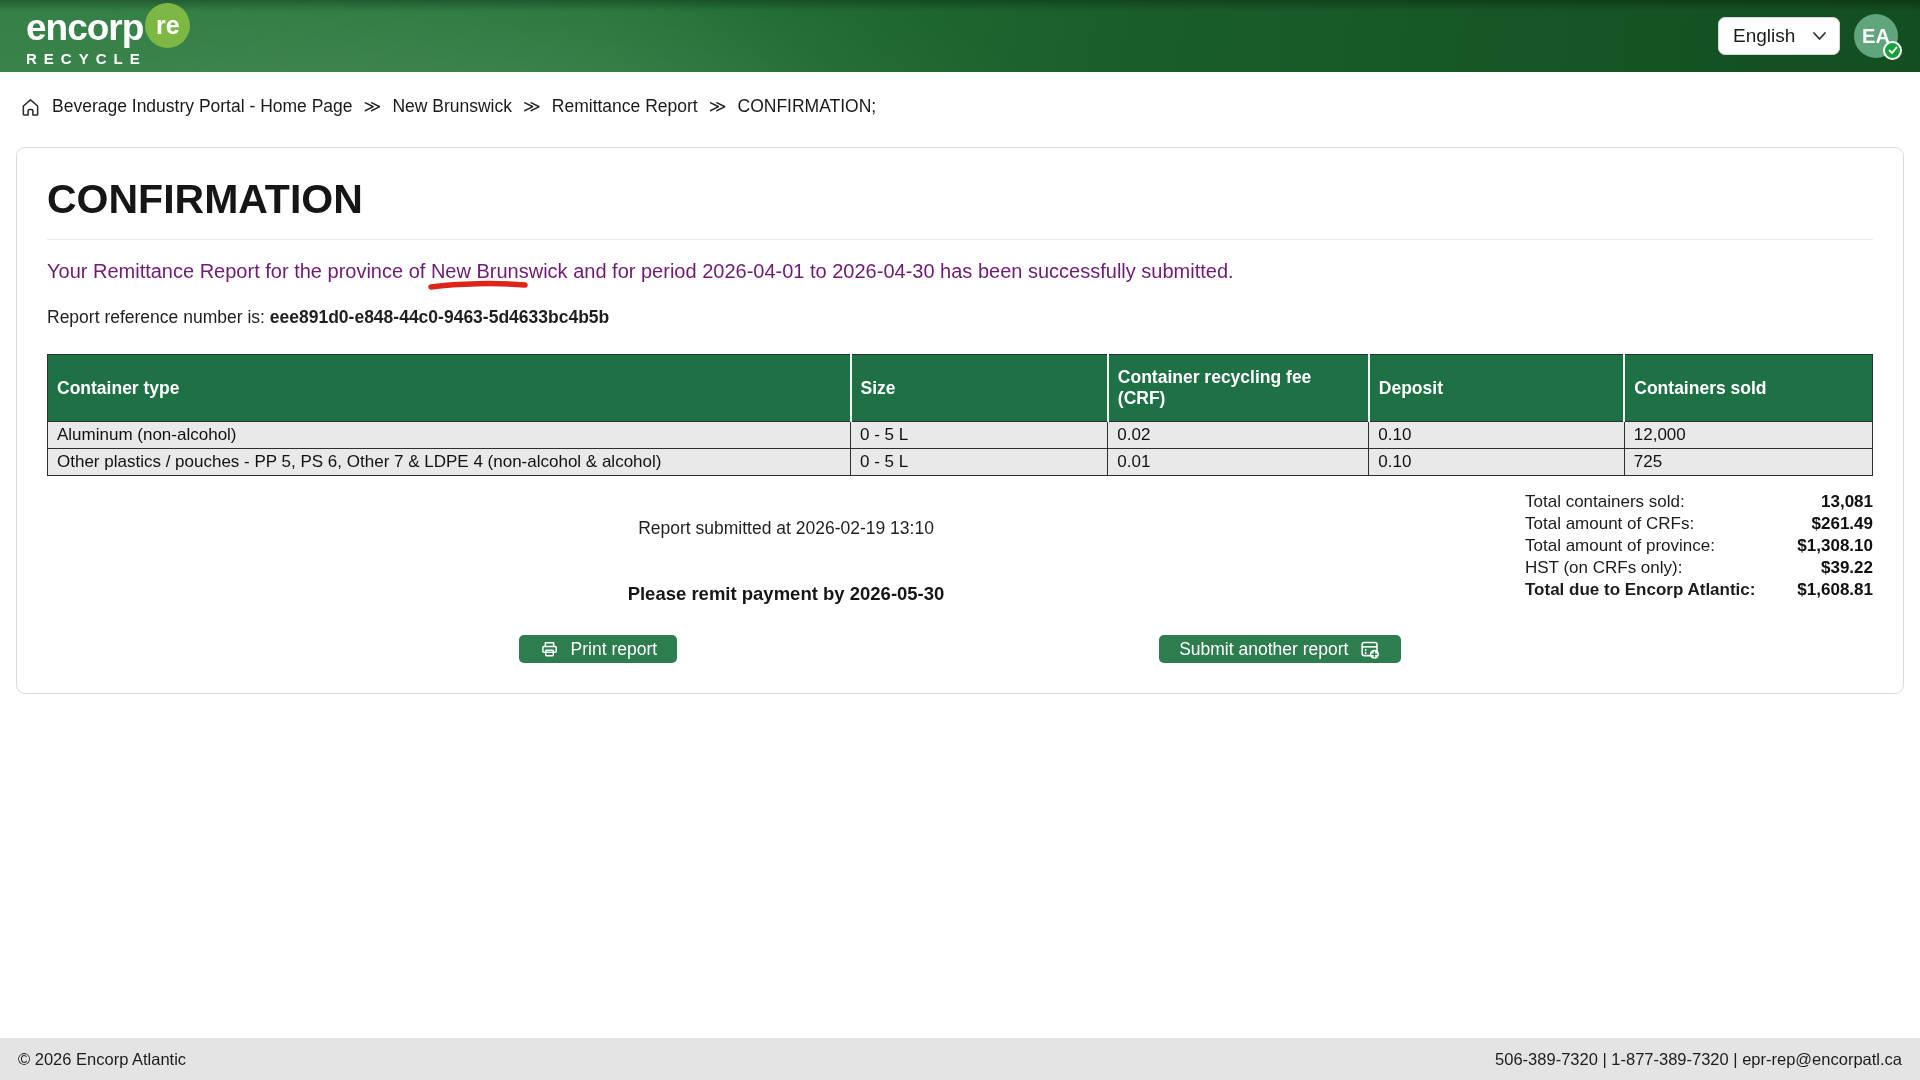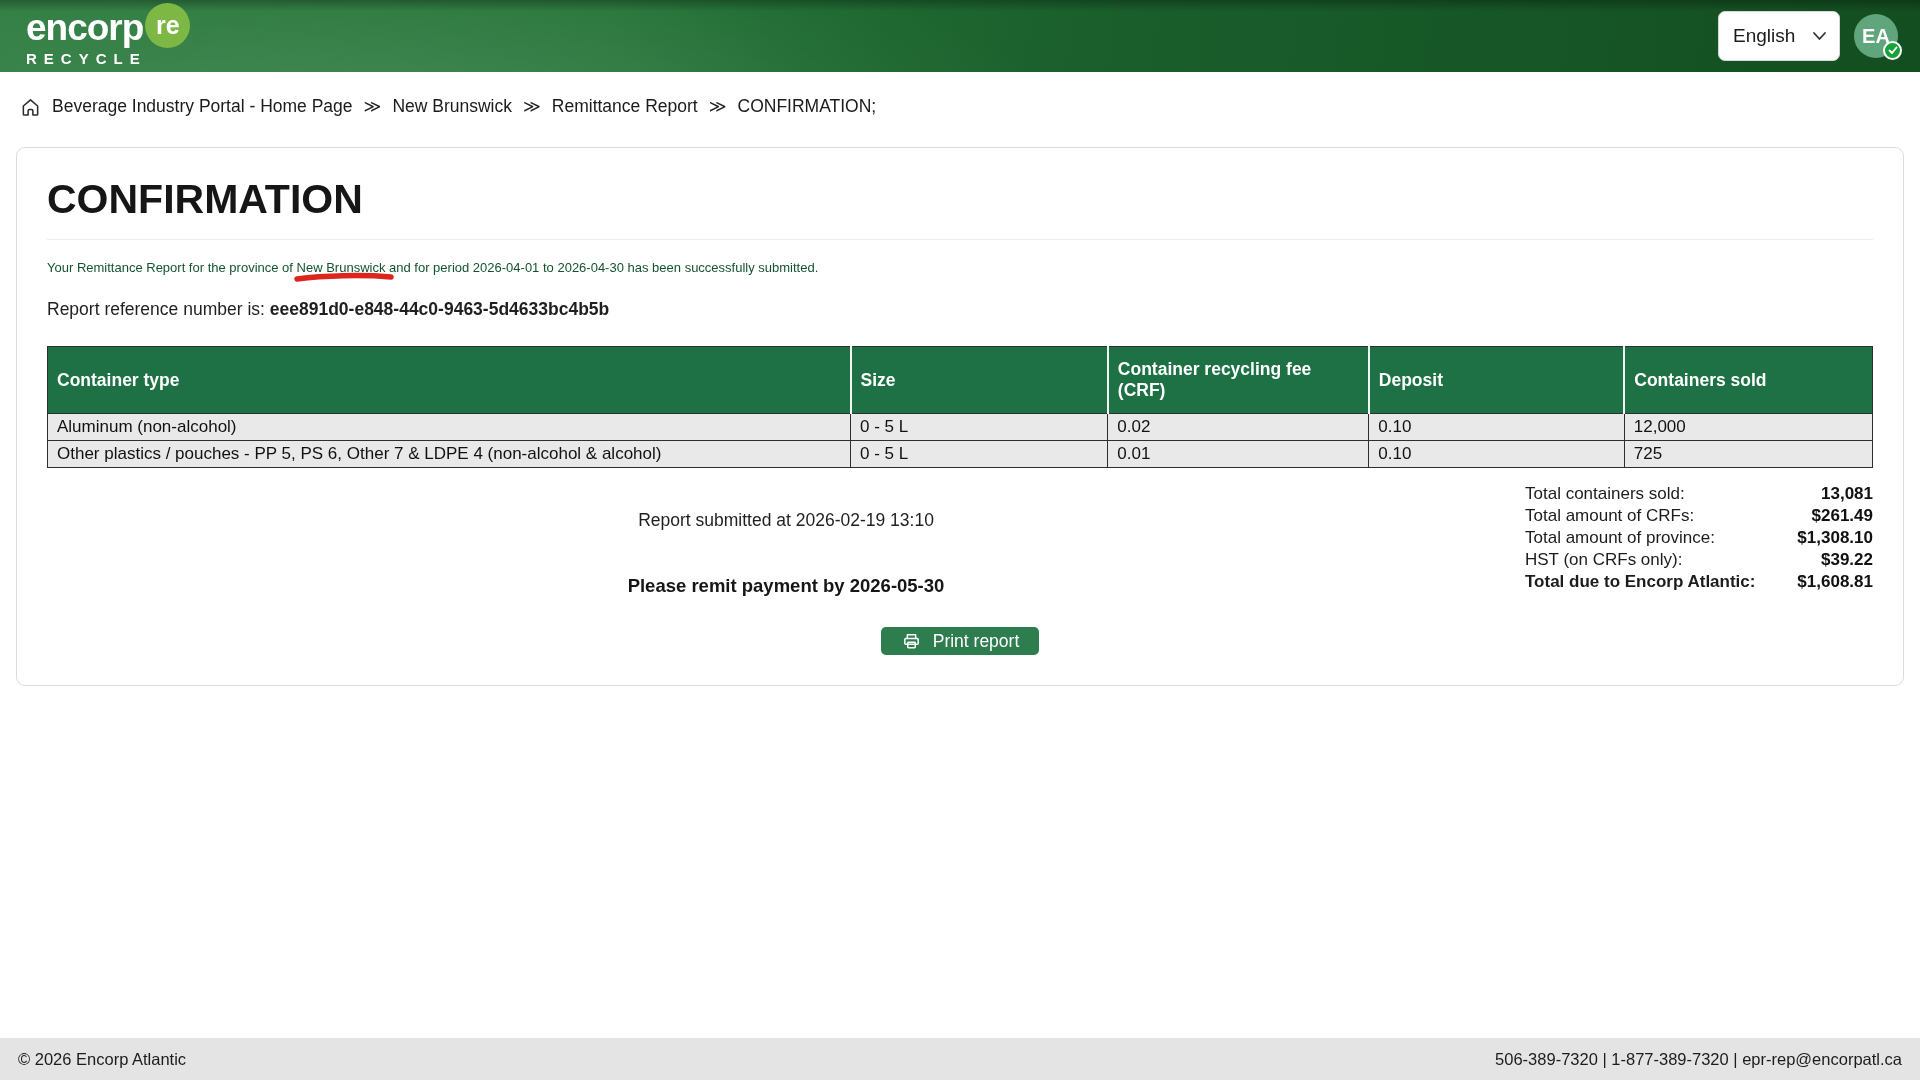--- a/index.html
+++ b/index.html
@@ -35,21 +35,21 @@
     background: var(--logo-badge,#7cb843);
     color: #fff; font-size: 25px; font-weight: 700;
     display: flex; align-items: center; justify-content: center;
     margin-left: 2px; margin-top: -4px;
   }
   .logo-tagline {
     color: #fff; font-size: 15px; font-weight: 600; letter-spacing: 7px; margin-top: 3px;
   }
   .header-right { display: flex; align-items: center; gap: 14px; }
   .lang-select {
-    background: #fff; border-radius: 7px; height: 50px; width: 122px;
+    background: #fff; border-radius: 7px; height: 38px; width: 122px;
     display: flex; align-items: center; justify-content: space-between;
     padding: 0 12px 0 14px; cursor: pointer; border: 1px solid #d7d7d7;
   }
   .lang-select-label { font-size: 19px; color: #1b1b1b; }
   .avatar {
     width: 44px; height: 44px; border-radius: 50%;
     background: var(--avatar-bg,#61a57d);
     color: #fff; font-weight: 700; font-size: 20px;
     display: flex; align-items: center; justify-content: center;
     position: relative; cursor: pointer;
@@ -74,21 +74,21 @@
   .card {
     margin: 30px 16px 0 16px;
     border: 1px solid #dcdcdc;
     border-radius: 9px;
     background: #fff;
     padding: 28px 30px 30px 30px;
   }
   .page-title { font-size: 41px; font-weight: 700; color: #161616; letter-spacing: 0; }
   .title-rule { border: none; border-top: 1px solid #ececec; margin: 16px 0 20px 0; }
 
-  .intro { font-size: 13px; color: #14532d; margin-bottom: 24px; }
+  .intro { font-size: 20px; color: #701a75; margin-bottom: 24px; }
   .nb-wrap { position: relative; display: inline-block; }
   .nb-underline {
     position: absolute; left: -3px; right: -10px; bottom: -8px; height: 11px;
     pointer-events: none;
   }
   .ref-line { font-size: 17.5px; color: #1f1f1f; margin-bottom: 26px; }
   .ref-value { font-weight: 700; }
 
   
   table.report {
@@ -252,19 +252,33 @@
     <button class="btn">
       <span class="icon">
         <svg width="21" height="20" viewBox="0 0 24 24" fill="none" stroke="#fff" stroke-width="1.8" stroke-linejoin="round" stroke-linecap="round">
           <path d="M7 9 V4.5 H17 V9"></path>
           <rect x="4" y="9" width="16" height="7" rx="1.2"></rect>
           <rect x="7.5" y="13.5" width="9" height="6.5" rx="0.8"></rect>
         </svg>
       </span>
       <span>Print report</span>
     </button>
+    <button class="btn">
+      <span>Submit another report</span>
+      <span class="icon">
+        <svg width="22" height="21" viewBox="0 0 24 24" fill="none">
+          <rect x="3" y="4" width="17" height="15" rx="2.5" stroke="#fff" stroke-width="1.8"></rect>
+          <line x1="3" y1="9" x2="20" y2="9" stroke="#fff" stroke-width="1.8"></line>
+          <circle cx="7" cy="12.5" r="1.1" fill="#fff"></circle>
+          <circle cx="7" cy="16" r="1.1" fill="#fff"></circle>
+          <circle cx="17" cy="17.5" r="5.2" fill="#fff"></circle>
+          <line x1="17" y1="14.8" x2="17" y2="20.2" stroke="var(--button-green,#2e7d4f)" stroke-width="1.8" stroke-linecap="round"></line>
+          <line x1="14.3" y1="17.5" x2="19.7" y2="17.5" stroke="var(--button-green,#2e7d4f)" stroke-width="1.8" stroke-linecap="round"></line>
+        </svg>
+      </span>
+    </button>
   </div>
 </main>
 
 <footer class="app-footer">
   <span>© 2026 Encorp Atlantic</span>
   <span>506-389-7320 | 1-877-389-7320 | epr-rep@encorpatl.ca</span>
 </footer>
 
 </body></html>

